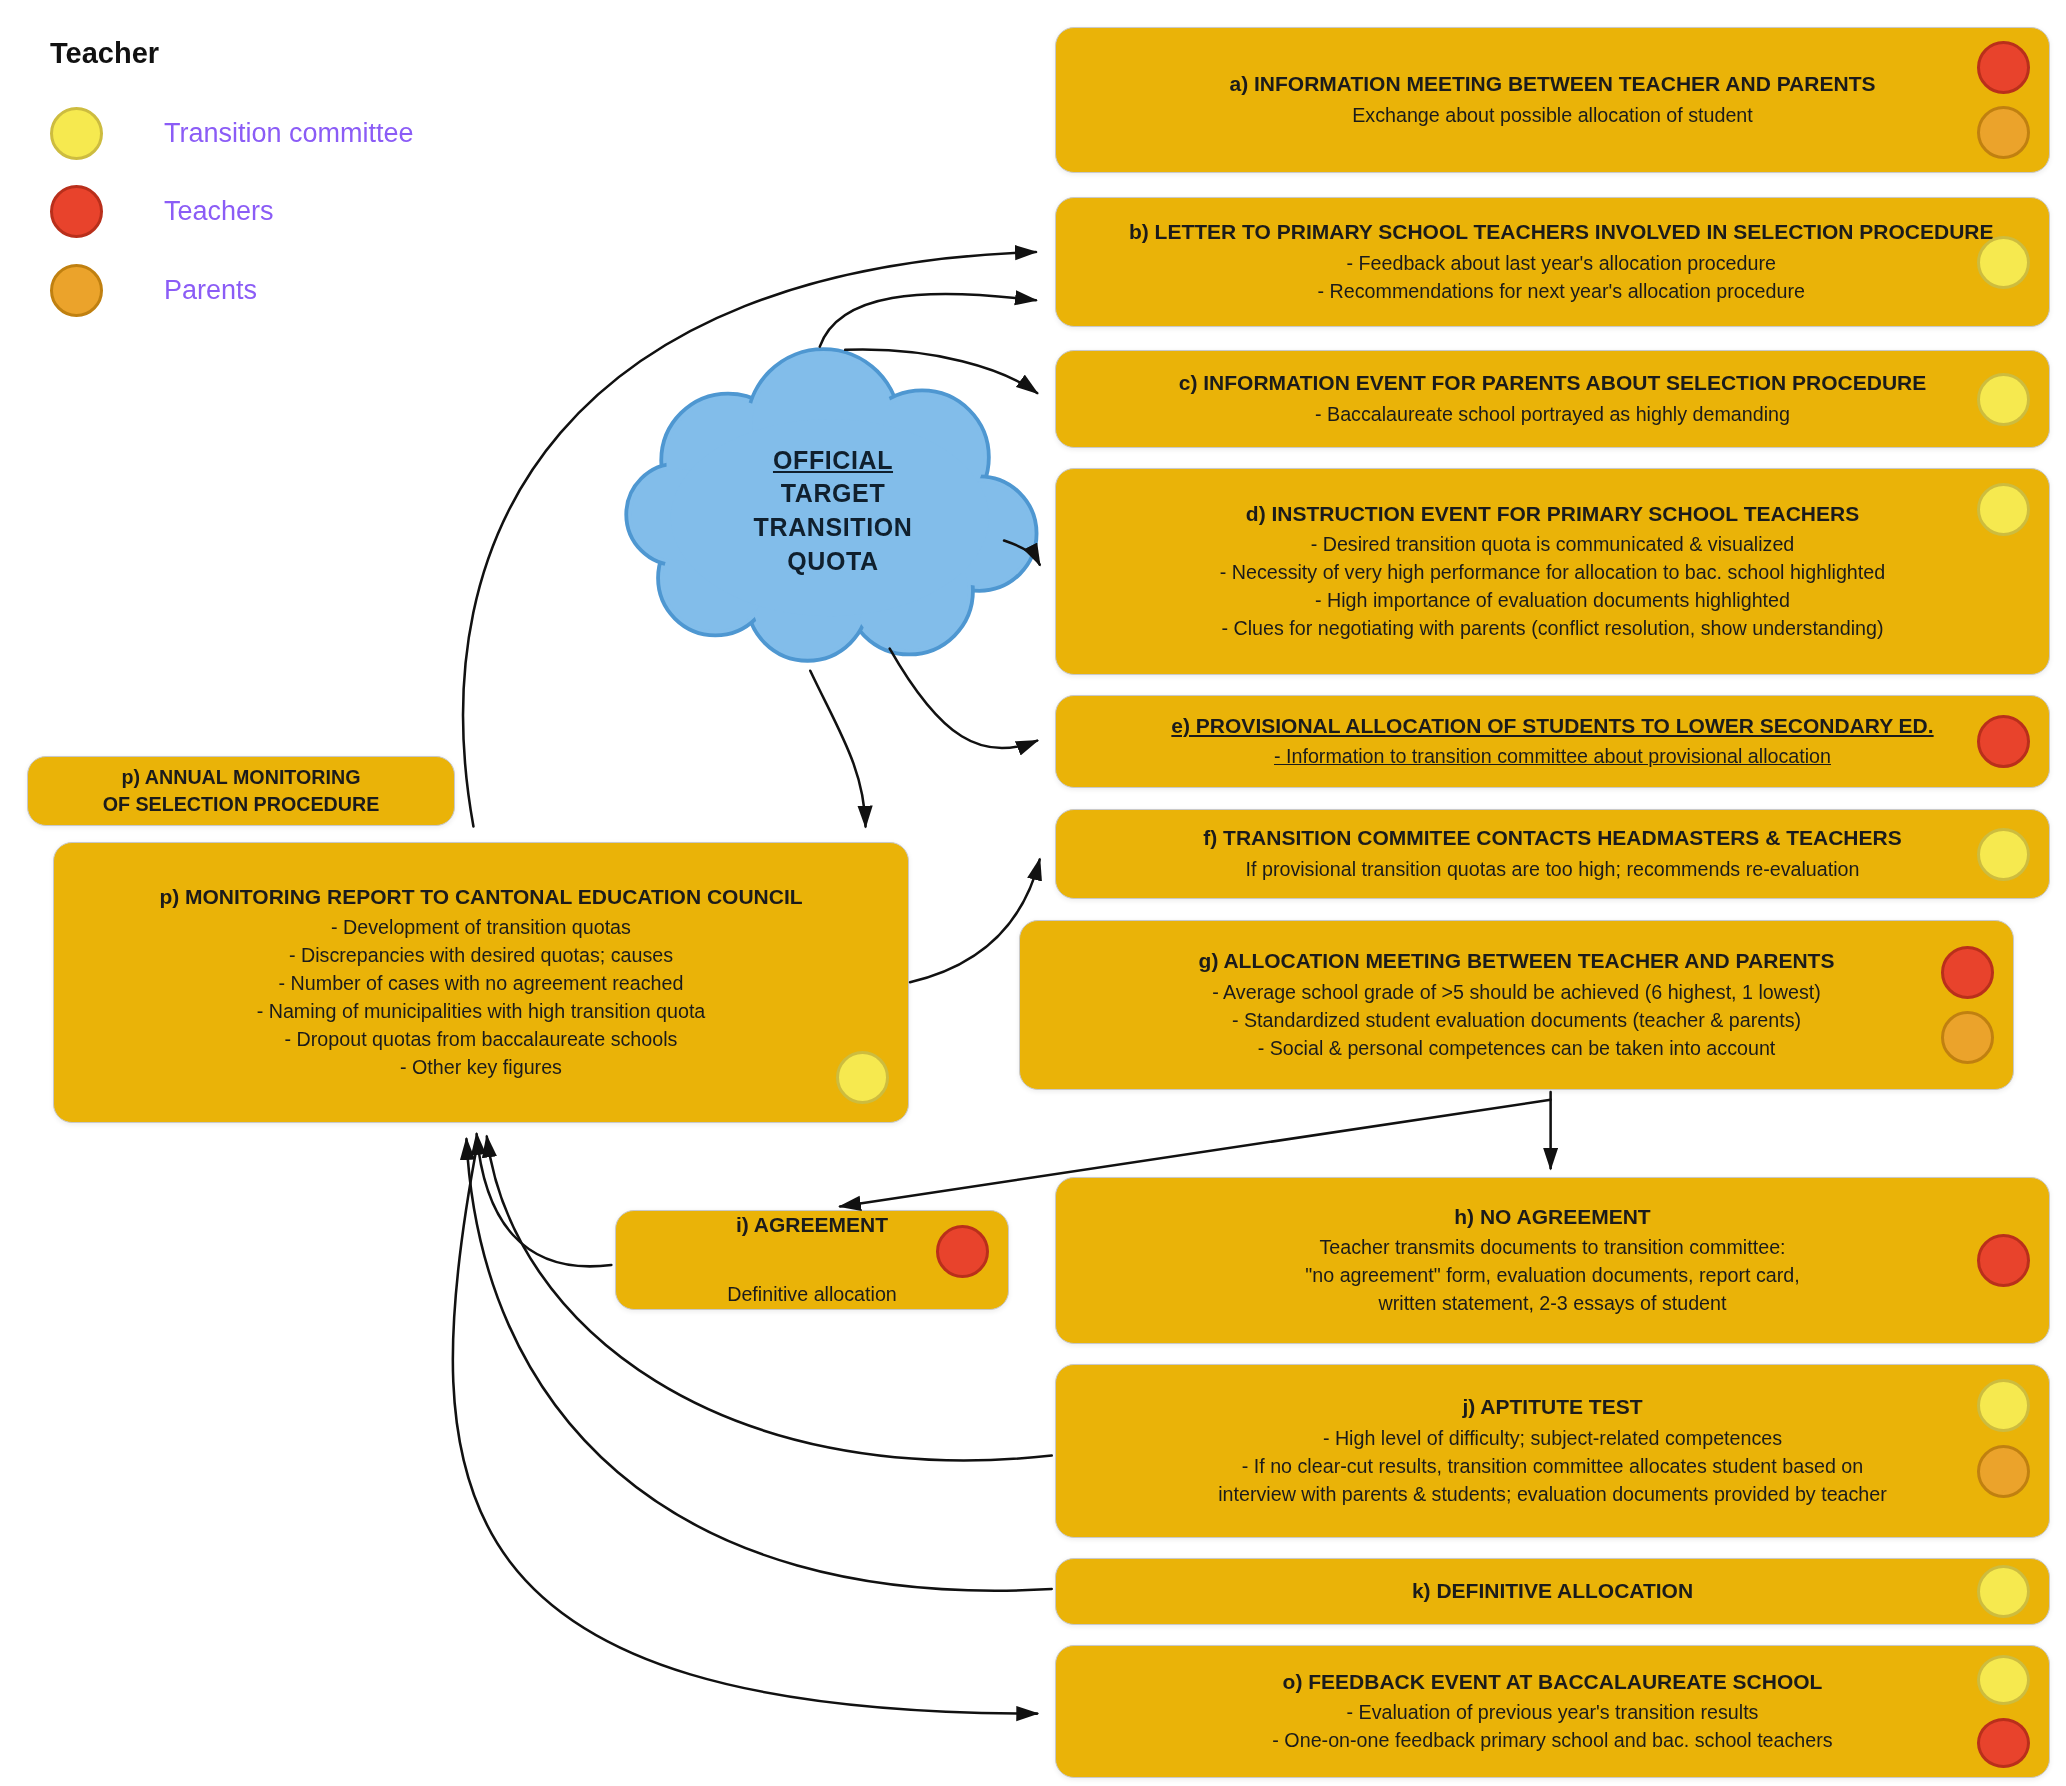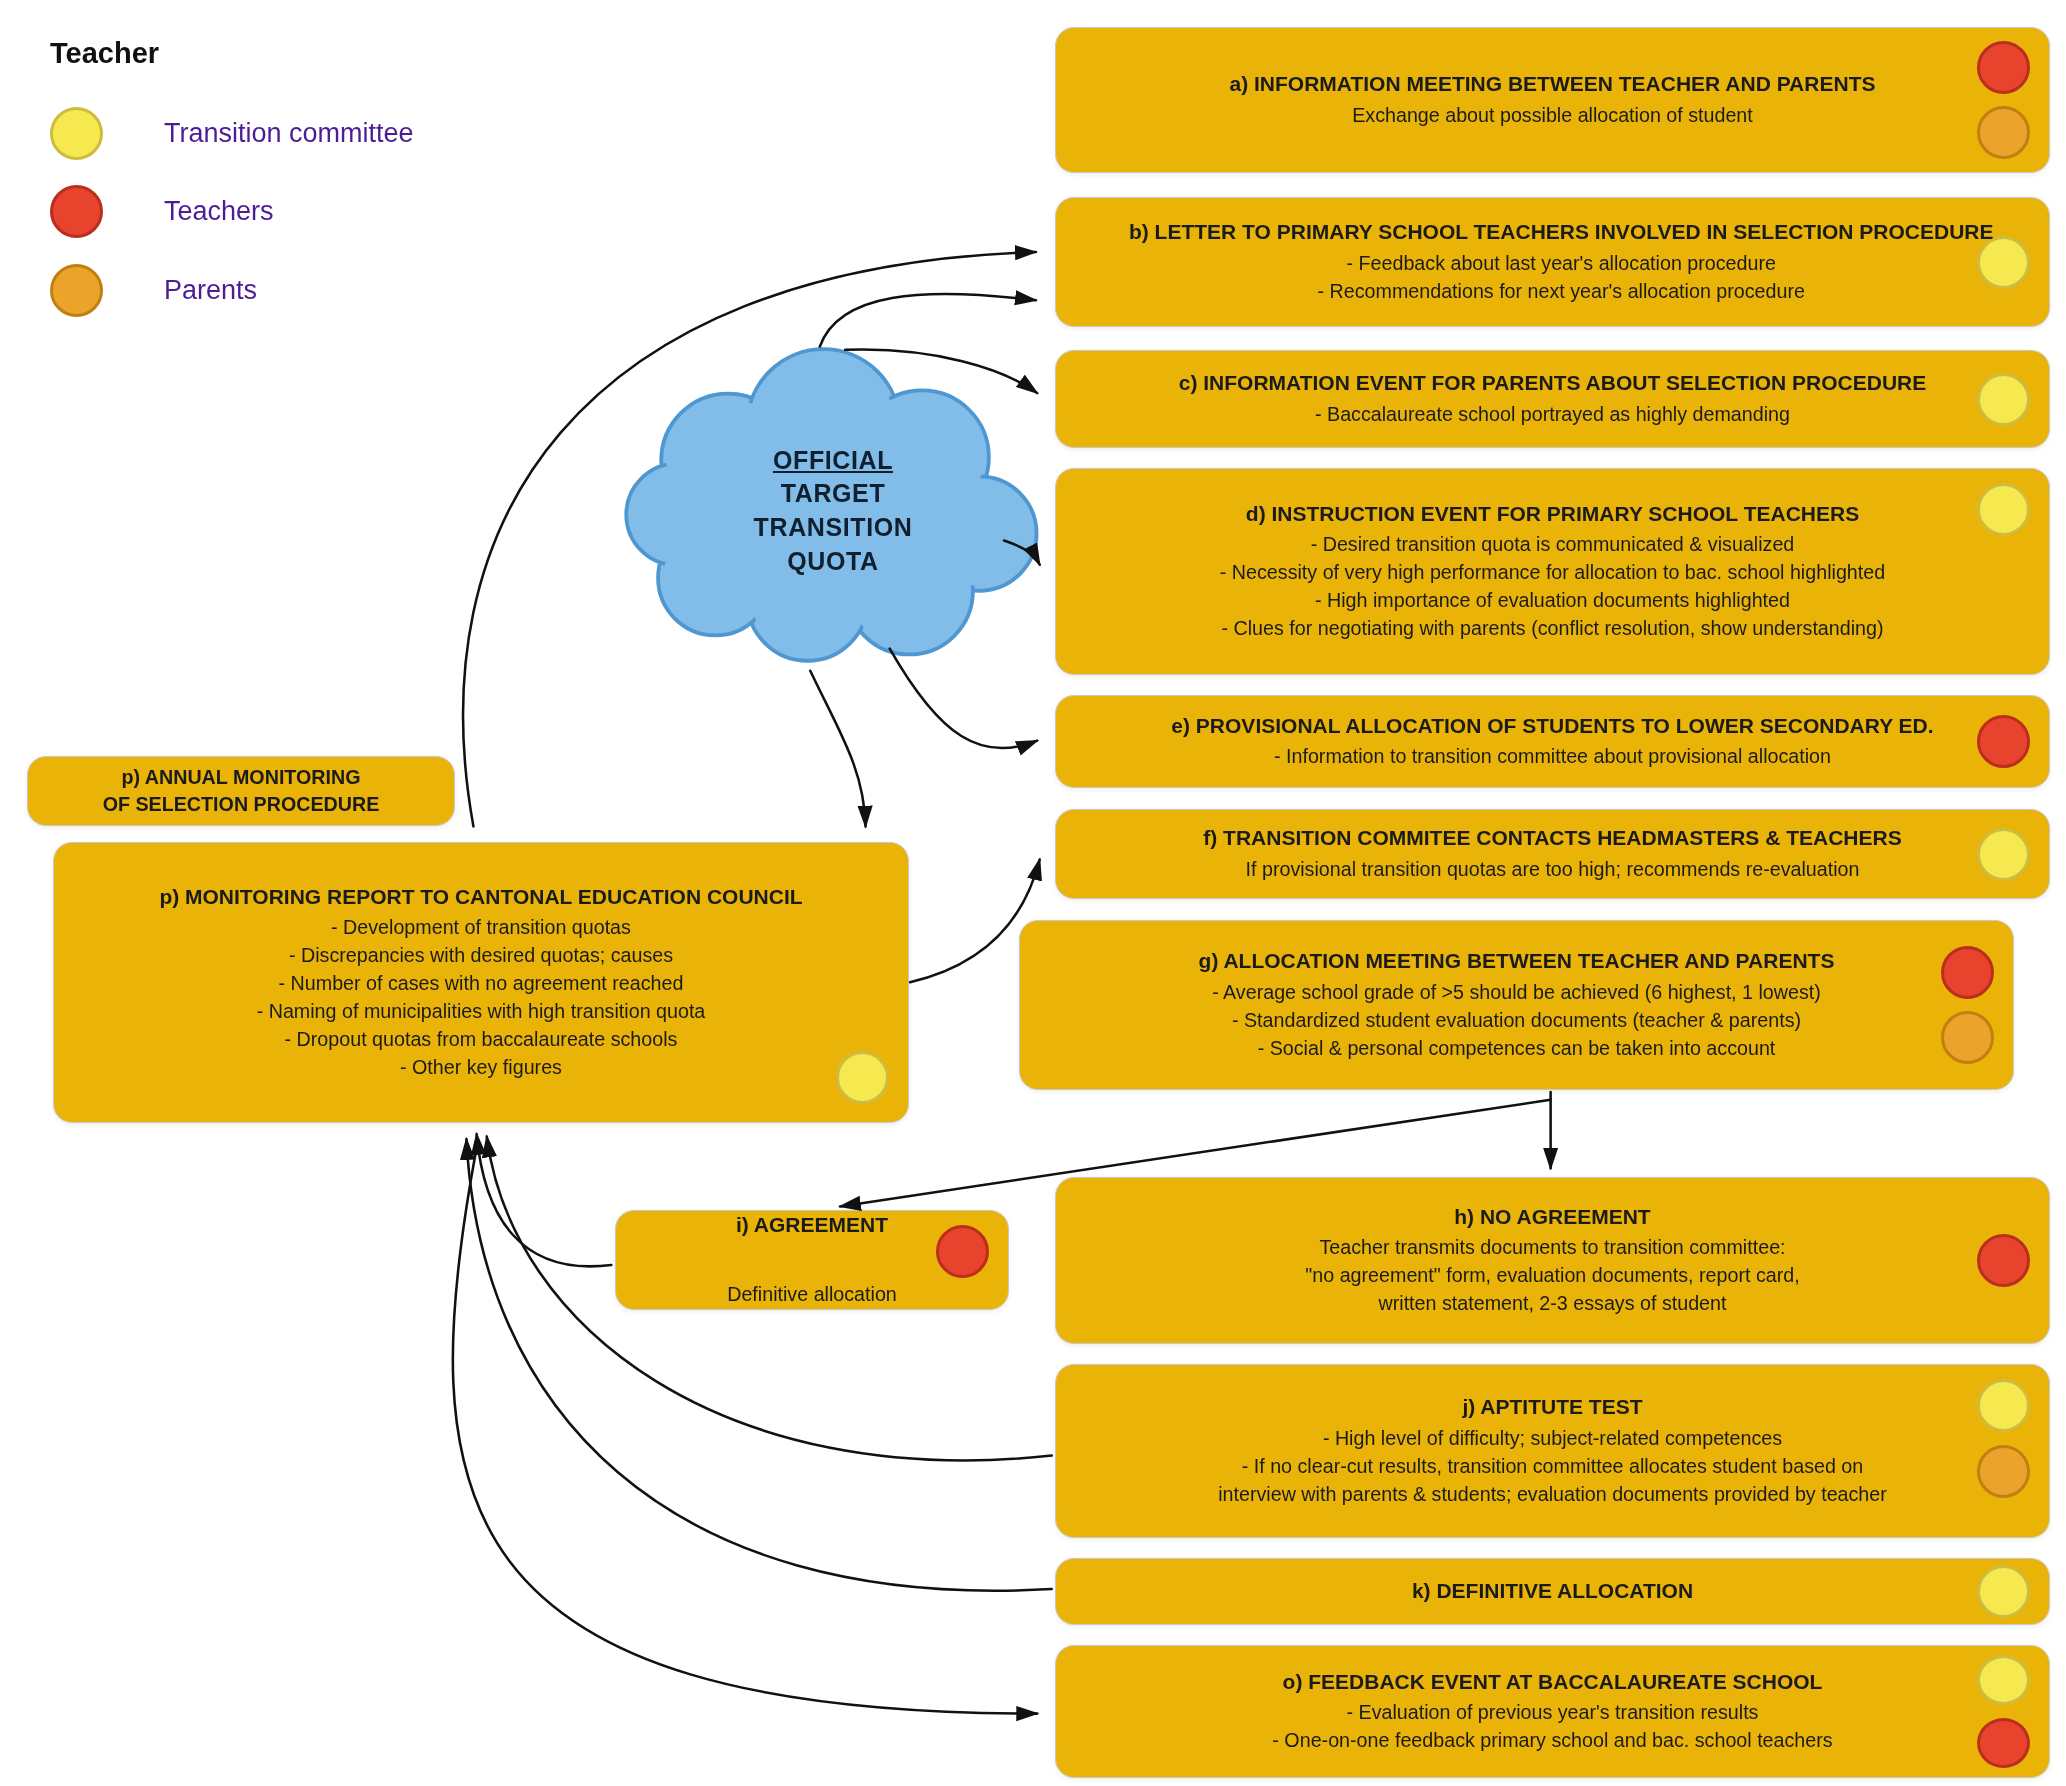--- a/index.html
+++ b/index.html
@@ -5,21 +5,21 @@
   * { margin:0; padding:0; box-sizing:border-box; }
   html,body { background:#ffffff; }
   body { font-family:"Liberation Sans","DejaVu Sans",sans-serif; color:#1b1b1b; }
   .canvas { position:relative; width:2066px; height:1787px; background:#ffffff; overflow:hidden; }
 
   
   .legend { position:absolute; left:50px; top:37px; }
   .legend-title { font-size:29px; font-weight:bold; margin-bottom:37px; color:#111; }
   .legend-row { display:flex; align-items:center; margin-bottom:25.4px; }
   .legend-row .dot { flex:0 0 auto; }
-  .legend-label { font-size:27px; margin-left:61px; color:#4c1d95; }
+  .legend-label { font-size:27px; margin-left:61px; color:#8b5cf6; }
 
   
   .dot { width:53px; height:53px; border-radius:50%; display:inline-block; }
   .dot.committee { background:#F6E94F; border:3.2px solid #CDBC3F; }
   .dot.teachers  { background:#E8432C; border:3.2px solid #B92F1B; }
   .dot.parents   { background:#EBA32B; border:3.2px solid #C08010; }
 
   
   .box { position:absolute; background:#eab308; border:1.9px solid #c9c9c9; border-radius:19px;
          display:flex; flex-direction:column; justify-content:center; text-align:center;
@@ -126,21 +126,21 @@
     <div class="box-title">d) INSTRUCTION EVENT FOR PRIMARY SCHOOL TEACHERS</div>
     <div class="box-body">- Desired transition quota is communicated &amp; visualized
 - Necessity of very high performance for allocation to bac. school highlighted
 - High importance of evaluation documents highlighted
 - Clues for negotiating with parents (conflict resolution, show understanding)</div>
     <div class="dots dots-top">
       <span class="dot committee"></span>
     </div>
   </div>
 
-  <div class="box" style="left:1055px; top:695px; width:995px; height:93px;">
+  <div class="box" style="left:1055px; top:695px; width:995px; height:93px;text-decoration:underline;">
     <div class="box-title">e) PROVISIONAL ALLOCATION OF STUDENTS TO LOWER SECONDARY ED.</div>
     <div class="box-body">- Information to transition committee about provisional allocation</div>
     <div class="dots">
       <span class="dot teachers"></span>
     </div>
   </div>
 
   <div class="box" style="left:1055px; top:809px; width:995px; height:90px;">
     <div class="box-title">f) TRANSITION COMMITEE CONTACTS HEADMASTERS &amp; TEACHERS</div>
     <div class="box-body">If provisional transition quotas are too high; recommends re-evaluation</div>

